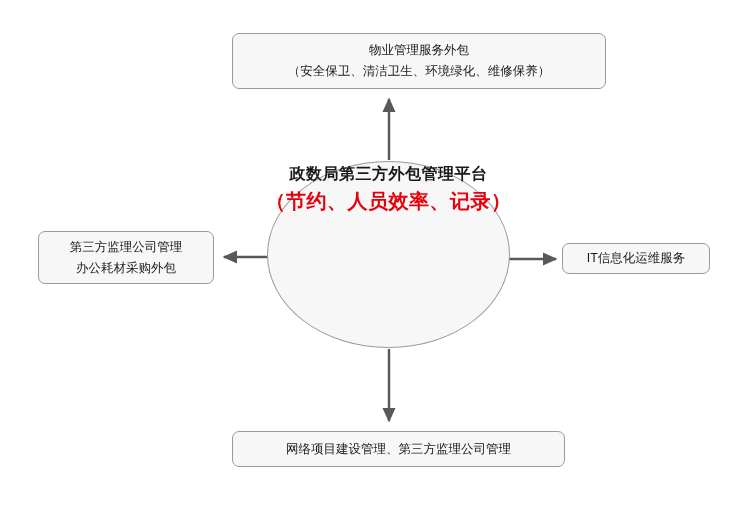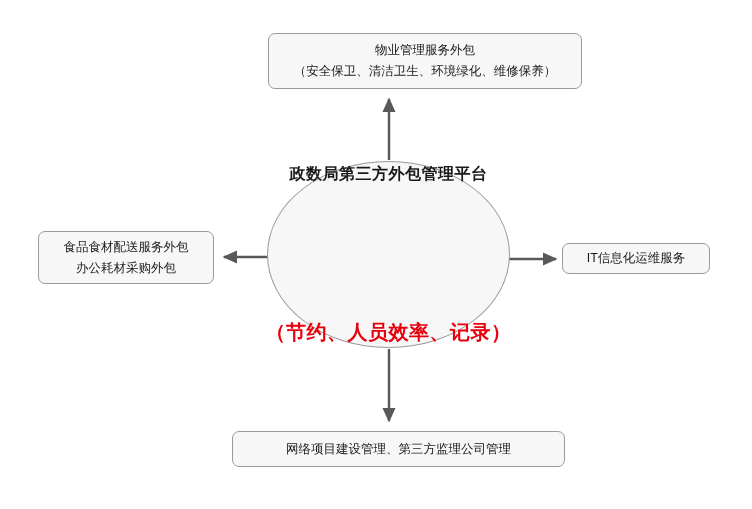--- a/index.html
+++ b/index.html
@@ -32,21 +32,21 @@
     left: 267px;
     top: 161px;
     width: 243px;
     height: 187px;
     border-radius: 50%;
     background: #f7f7f7;
     border: 1px solid #9a9a9a;
     display: flex;
     flex-direction: column;
     align-items: center;
-    justify-content: space-between;
+    justify-content: flex-start;
     box-sizing: border-box;
   }
   .center-title {
     font-size: 16px;
     font-weight: bold;
     color: #1a1a1a;
     letter-spacing: 0.5px;
     line-height: 1.5;
     white-space: nowrap;
   }
@@ -73,23 +73,22 @@
     color: #1a1a1a;
     font-size: 12.5px;
     line-height: 1.65;
     text-align: center;
     padding: 6px 10px;
   }
 
   .box-top {
     left: 232px;
     top: 33px;
-    width: 314px;
+    width: 374px;
     height: 56px;
-    margin-left: 36px;
   }
   .box-left {
     left: 38px;
     top: 231px;
     width: 176px;
     height: 53px;
   }
   .box-right {
     left: 562px;
     top: 243px;
@@ -127,21 +126,21 @@
     <div class="center-title">政数局第三方外包管理平台</div>
     <div class="center-sub">（节约、人员效率、记录）</div>
   </div>
 
   <div class="box box-top">
     <div class="box-line">物业管理服务外包</div>
     <div class="box-line">（安全保卫、清洁卫生、环境绿化、维修保养）</div>
   </div>
 
   <div class="box box-left">
-    <div class="box-line">食品食材配送服务外包</div>
+    <div class="box-line">第三方监理公司管理</div>
     <div class="box-line">办公耗材采购外包</div>
   </div>
 
   <div class="box box-right">
     <div class="box-line">IT信息化运维服务</div>
   </div>
 
   <div class="box box-bottom">
     <div class="box-line">网络项目建设管理、第三方监理公司管理</div>
   </div>

